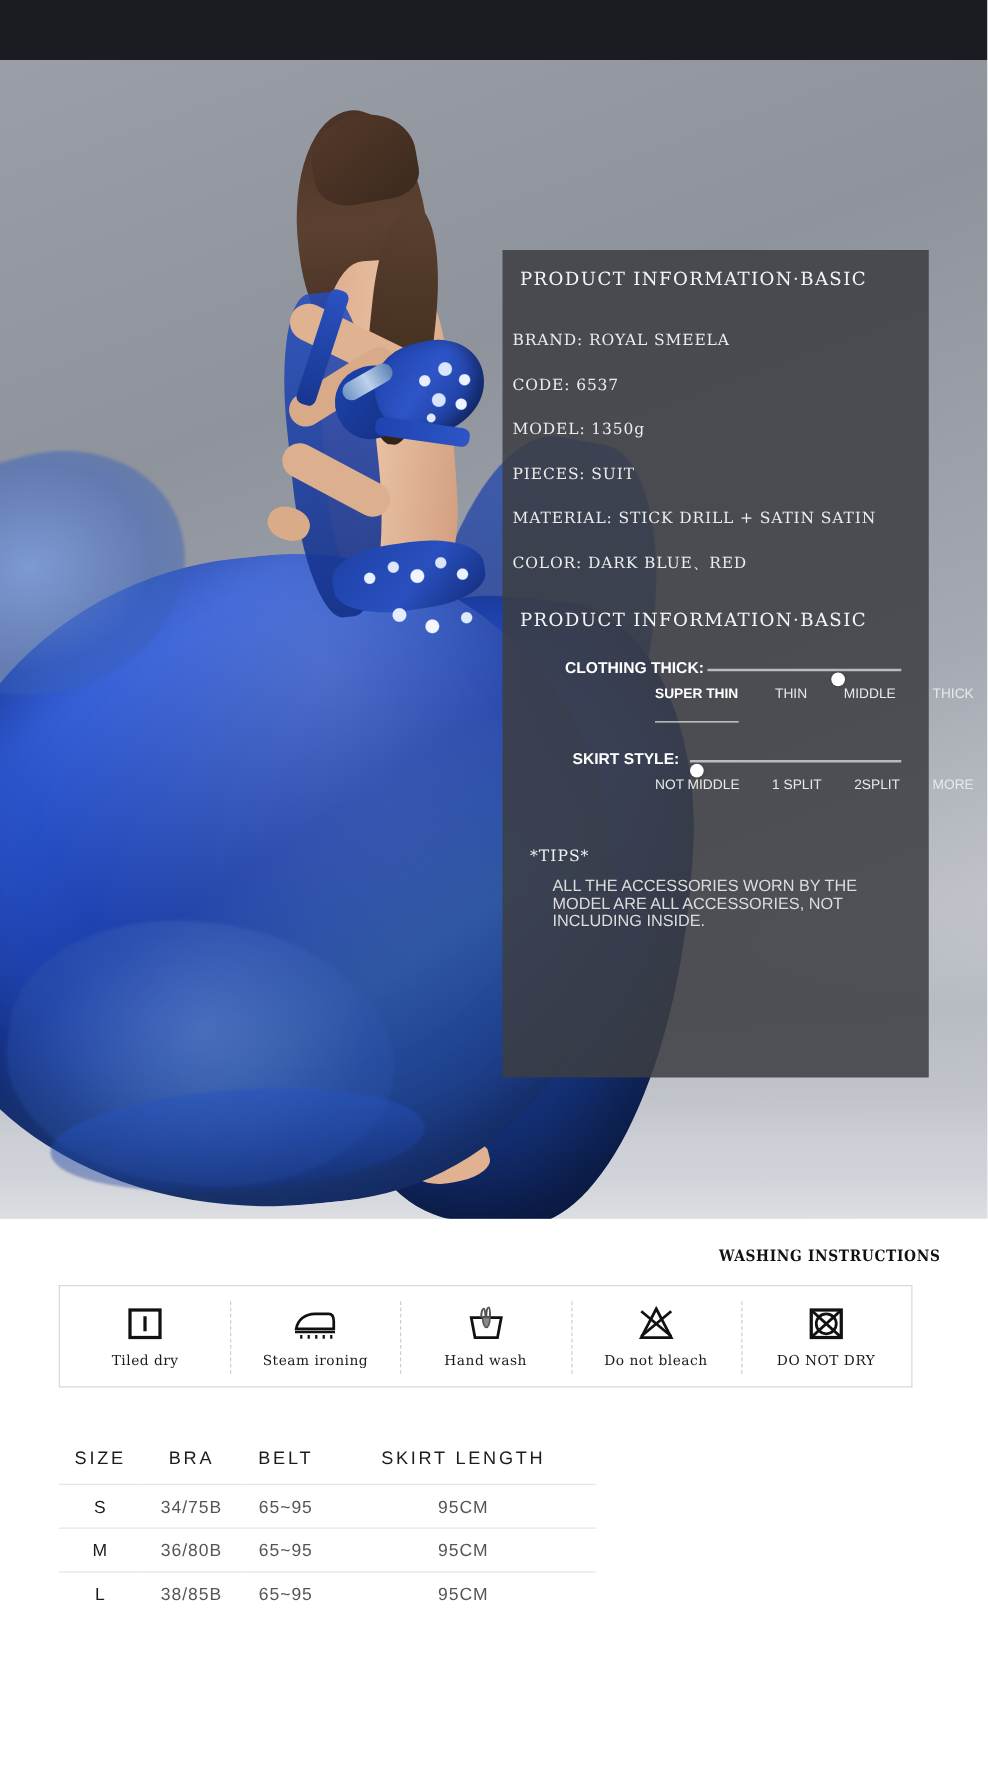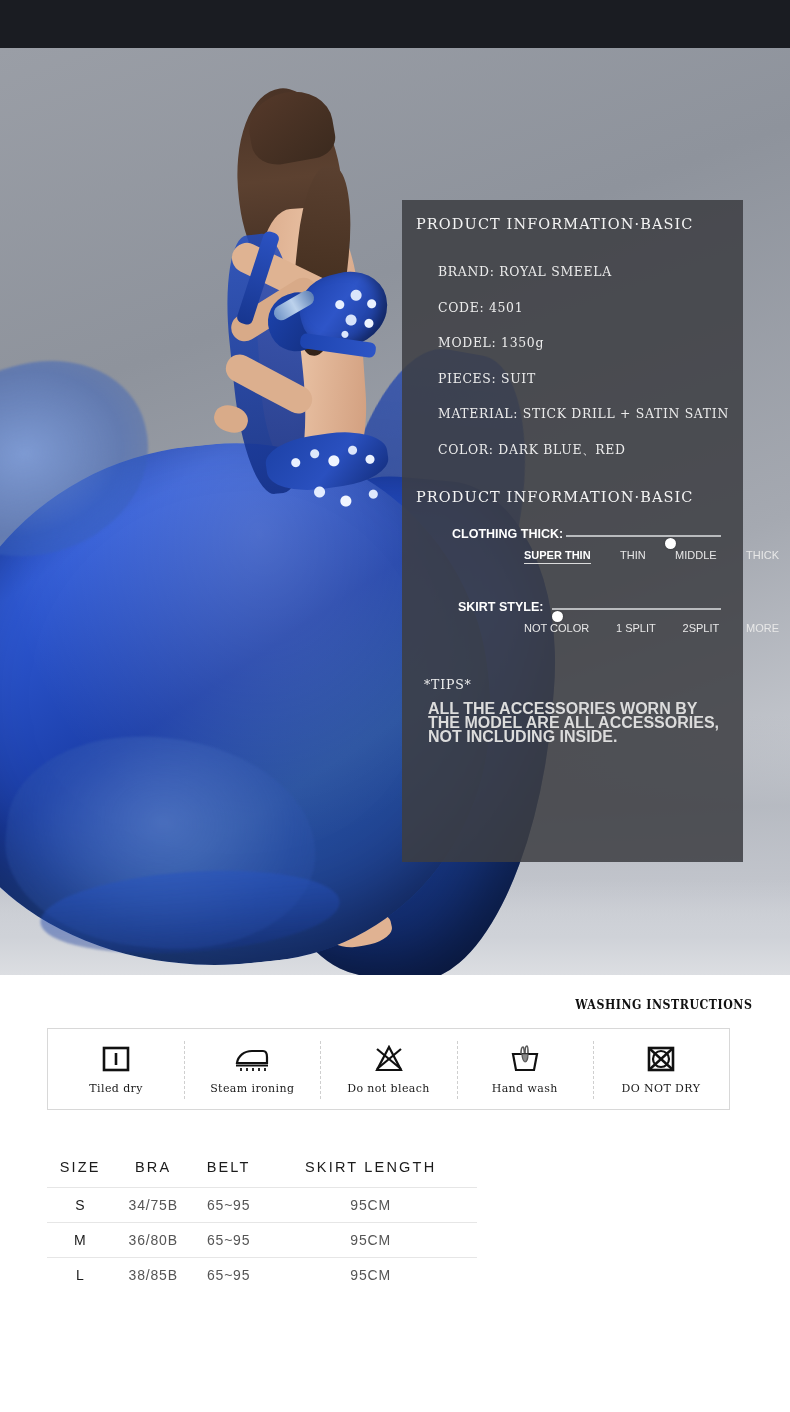--- a/index.html
+++ b/index.html
@@ -313,21 +313,21 @@
     color: #f2f2f2;
   }
   .panel-title {
     font-family: "DejaVu Serif", serif;
     font-size: 14.5px;
     letter-spacing: 1.1px;
     color: #f4f4f4;
     padding: 16px 0 0 14px;
   }
   .spec-list {
-    padding: 22px 0 0 36px;
+    padding: 22px 0 0 8px;
     font-family: "DejaVu Serif", serif;
     font-size: 12.4px;
     letter-spacing: .7px;
     line-height: 35.5px;
     color: #ececec;
   }
   .panel-title2 {
     font-family: "DejaVu Serif", serif;
     font-size: 14.5px;
     letter-spacing: 1.1px;
@@ -357,34 +357,33 @@
   }
   .ticks {
     position: absolute; right: 0; top: 22px;
     width: 255px;
     display: flex; justify-content: space-between;
     font-size: 11px; color: #e8e8e8;
   }
   .ticks span.active {
     font-weight: 700; color: #ffffff;
     border-bottom: 1.5px solid #dcdcdc;
-    padding-bottom: 2px;
+    padding-bottom: 16px;
   }
 
   .tips-title {
     font-family: "DejaVu Serif", serif;
     font-size: 12.5px; letter-spacing: .8px;
     color: #f0f0f0;
     padding: 4px 16px 0 22px;
   }
   .tips-body {
-    font-size: 16px; line-height: 14px;
+    font-size: 13px; line-height: 14px;
     color: #dcdcdc;
-    padding: 10px 18px 0 26px;
-    font-weight: bold;
+    padding: 10px 18px 0 40px;
   }
 
   
   .white-sec {
     position: absolute; left: 0; top: 975px;
     width: 790px; height: 312px;
     background: #ffffff;
   }
   .wash-title {
     position: absolute; right: 38px; top: 22px;
@@ -487,21 +486,21 @@
   </div>
   <div class="hero-floor"></div>
   <div class="hero-floor2"></div>
 </div>
 
 <div class="panel">
   <div class="panel-title">PRODUCT INFORMATION·BASIC</div>
 
   <div class="spec-list">
     <div>BRAND: ROYAL SMEELA</div>
-    <div>CODE:  4501</div>
+    <div>CODE:  6537</div>
     <div>MODEL: 1350g</div>
     <div>PIECES: SUIT</div>
     <div>MATERIAL: STICK DRILL + SATIN SATIN</div>
     <div>COLOR: DARK BLUE、RED</div>
   </div>
 
   <div class="panel-title2">PRODUCT INFORMATION·BASIC</div>
 
   <div class="sliders">
 
@@ -517,21 +516,21 @@
         <span>THICK</span>
       </div>
     </div>
 
     <div class="slider-block">
       <div class="slider-label" style="left:6px;">SKIRT STYLE:</div>
       <div class="track" style="left:100px;">
         <div class="knob" style="left:0%;"></div>
       </div>
       <div class="ticks" style="left:72px;width:255px;">
-        <span>NOT COLOR</span>
+        <span>NOT MIDDLE</span>
         <span>1 SPLIT</span>
         <span>2SPLIT</span>
         <span>MORE</span>
       </div>
     </div>
 
   </div>
 
   <div class="tips-title">*TIPS*</div>
   <div class="tips-body">ALL THE ACCESSORIES WORN BY THE MODEL ARE ALL ACCESSORIES, NOT INCLUDING INSIDE.</div>
@@ -563,39 +562,39 @@
           <line x1="20" y1="22" x2="20" y2="25" stroke="#111" stroke-width="1.8"></line>
           <line x1="26" y1="22" x2="26" y2="25" stroke="#111" stroke-width="1.8"></line>
           <line x1="32" y1="22" x2="32" y2="25" stroke="#111" stroke-width="1.8"></line>
         </svg>
       </div>
       <div class="wash-label">Steam ironing</div>
     </div>
 
     <div class="wash-cell">
       <div class="wash-icon">
-        <svg width="30" height="28" viewBox="0 0 30 28">
-          <path d="M15 2 L27 25 L3 25 Z" fill="none" stroke="#111" stroke-width="2.2"></path>
-          <line x1="3" y1="4" x2="27" y2="24" stroke="#111" stroke-width="2.2"></line>
-          <line x1="27" y1="4" x2="3" y2="24" stroke="#111" stroke-width="2.2"></line>
-        </svg>
-      </div>
-      <div class="wash-label">Do not bleach</div>
-    </div>
-
-    <div class="wash-cell">
-      <div class="wash-icon">
         <svg width="32" height="28" viewBox="0 0 32 28">
           <path d="M4 9 L28 9 L25 25 L7 25 Z" fill="none" stroke="#111" stroke-width="2.2"></path>
           <path d="M12 9 C12 4 13 2 14 2 C15 2 15 5 15.5 8" fill="none" stroke="#555" stroke-width="1.6"></path>
           <path d="M16 8 C16 3 17 1 18 1 C19 1 19 5 19 8" fill="none" stroke="#555" stroke-width="1.6"></path>
           <path d="M13 9 C13 14 15 17 16 17 C17.5 17 19 14 19 9 Z" fill="#8a8a8a" stroke="#555" stroke-width="1.2"></path>
         </svg>
       </div>
       <div class="wash-label">Hand wash</div>
+    </div>
+
+    <div class="wash-cell">
+      <div class="wash-icon">
+        <svg width="30" height="28" viewBox="0 0 30 28">
+          <path d="M15 2 L27 25 L3 25 Z" fill="none" stroke="#111" stroke-width="2.2"></path>
+          <line x1="3" y1="4" x2="27" y2="24" stroke="#111" stroke-width="2.2"></line>
+          <line x1="27" y1="4" x2="3" y2="24" stroke="#111" stroke-width="2.2"></line>
+        </svg>
+      </div>
+      <div class="wash-label">Do not bleach</div>
     </div>
 
     <div class="wash-cell">
       <div class="wash-icon">
         <svg width="30" height="28" viewBox="0 0 30 28">
           <rect x="3" y="3" width="24" height="22" fill="none" stroke="#111" stroke-width="2.6"></rect>
           <circle cx="15" cy="14" r="8" fill="none" stroke="#111" stroke-width="2.2"></circle>
           <line x1="4" y1="4" x2="26" y2="24" stroke="#111" stroke-width="2.4"></line>
           <line x1="26" y1="4" x2="4" y2="24" stroke="#111" stroke-width="2.4"></line>
         </svg>

